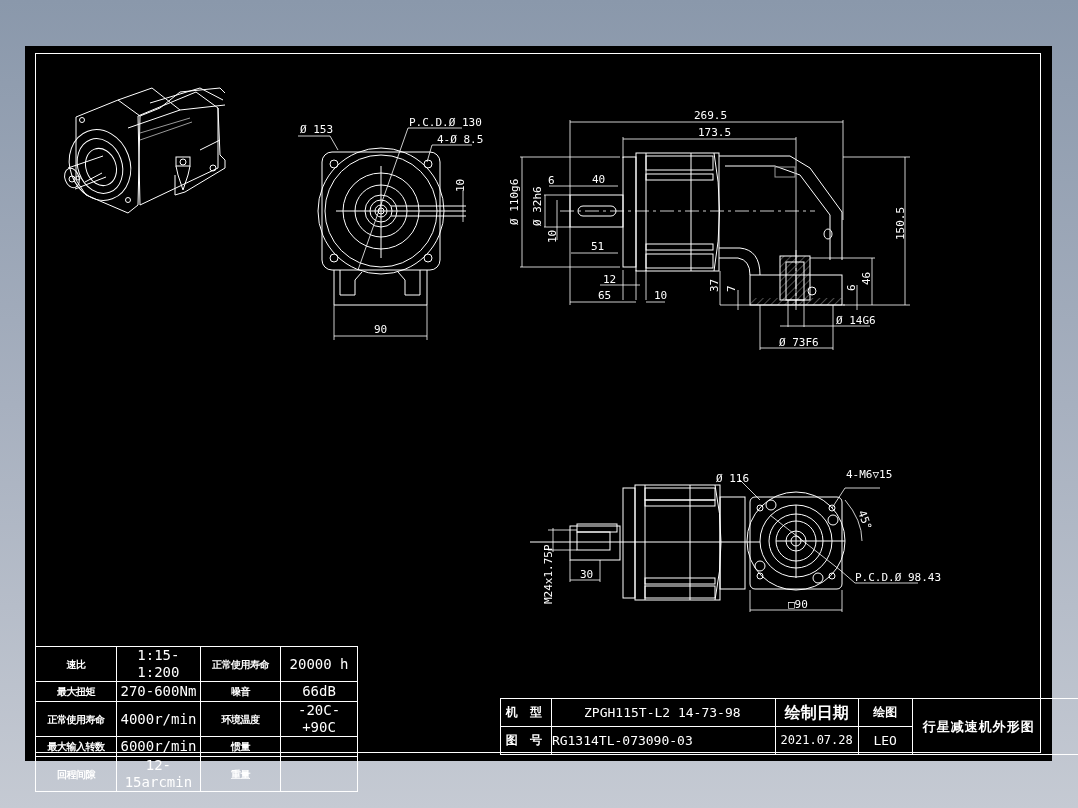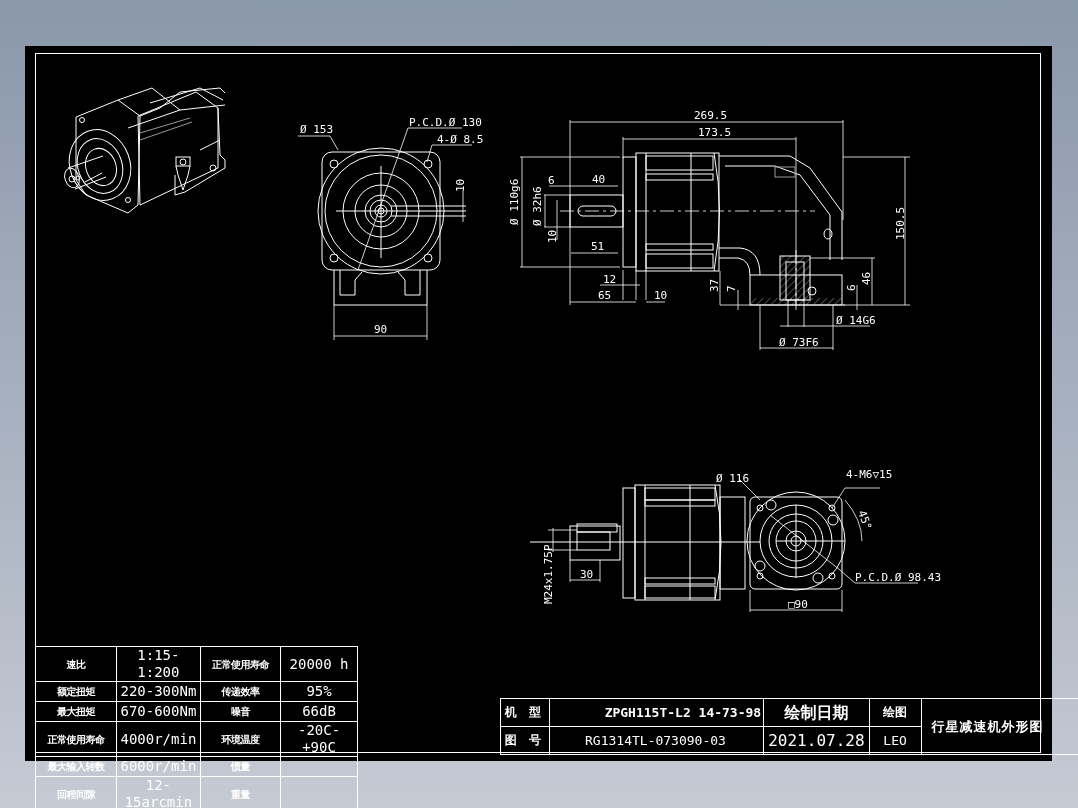--- a/index.html
+++ b/index.html
@@ -279,28 +279,22 @@
       <col style="width:89px">
     </colgroup>
   <tbody>
       <tr>
     <td class="lbl">速比</td>
     <td>1:15-1:200</td>
     <td class="lbl">正常使用寿命</td>
     <td>20000 h</td>
   </tr>
   <tr>
-    <td class="lbl">额定扭矩</td>
-    <td>220-300Nm</td>
-    <td class="lbl">传递效率</td>
-    <td>95%</td>
-  </tr>
-  <tr>
     <td class="lbl">最大扭矩</td>
-    <td>670-600Nm</td>
+    <td>270-600Nm</td>
     <td class="lbl">噪音</td>
     <td>66dB</td>
   </tr>
   <tr>
     <td class="lbl">正常使用寿命</td>
     <td>4000r/min</td>
     <td class="lbl">环境温度</td>
     <td>-20C- +90C</td>
   </tr>
   <tr>
@@ -322,25 +316,25 @@
   <colgroup>
       <col style="width:45px">
       <col style="width:198px">
       <col style="width:67px">
       <col style="width:48px">
       <col style="width:185px">
     </colgroup>
   <tbody>
       <tr>
     <td class="lbl">机 型</td>
-    <td style="text-align:right;padding-right:2px;font-weight:bold;">ZPGH115T-L2 14-73-98</td>
+    <td style="padding-right:2px;">ZPGH115T-L2 14-73-98</td>
     <td class="lbl" style="letter-spacing:0;font-size:16px;">绘制日期</td>
     <td class="lbl" style="letter-spacing:0;">绘图</td>
     <td class="big" rowspan="2">行星减速机外形图</td>
   </tr>
   <tr>
     <td class="lbl">图 号</td>
-    <td style="text-align:center;padding-right:2px;">RG1314TL-073090-03</td>
-    <td style="font-size:16px;margin-left:6px;">2021.07.28</td>
+    <td style="text-align:left;padding-right:2px;">RG1314TL-073090-03</td>
+    <td style="font-size:12px;margin-left:6px;">2021.07.28</td>
     <td>LEO</td>
   </tr>
 </tbody>
   </table>
 
 </body></html>

